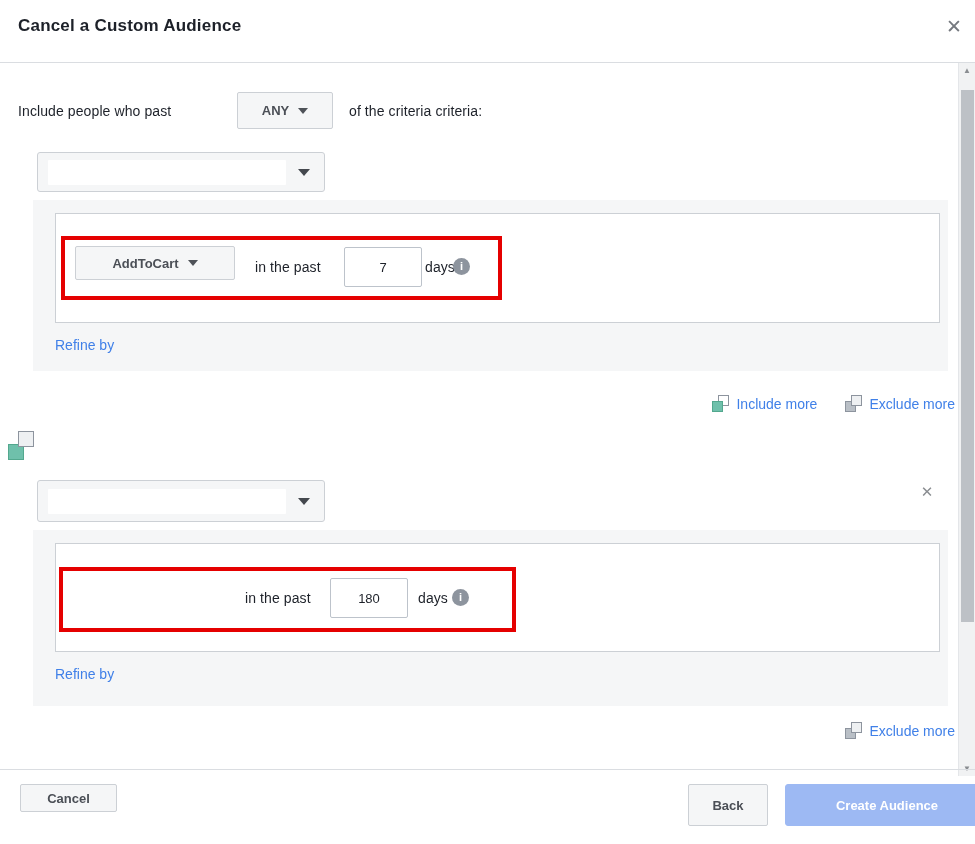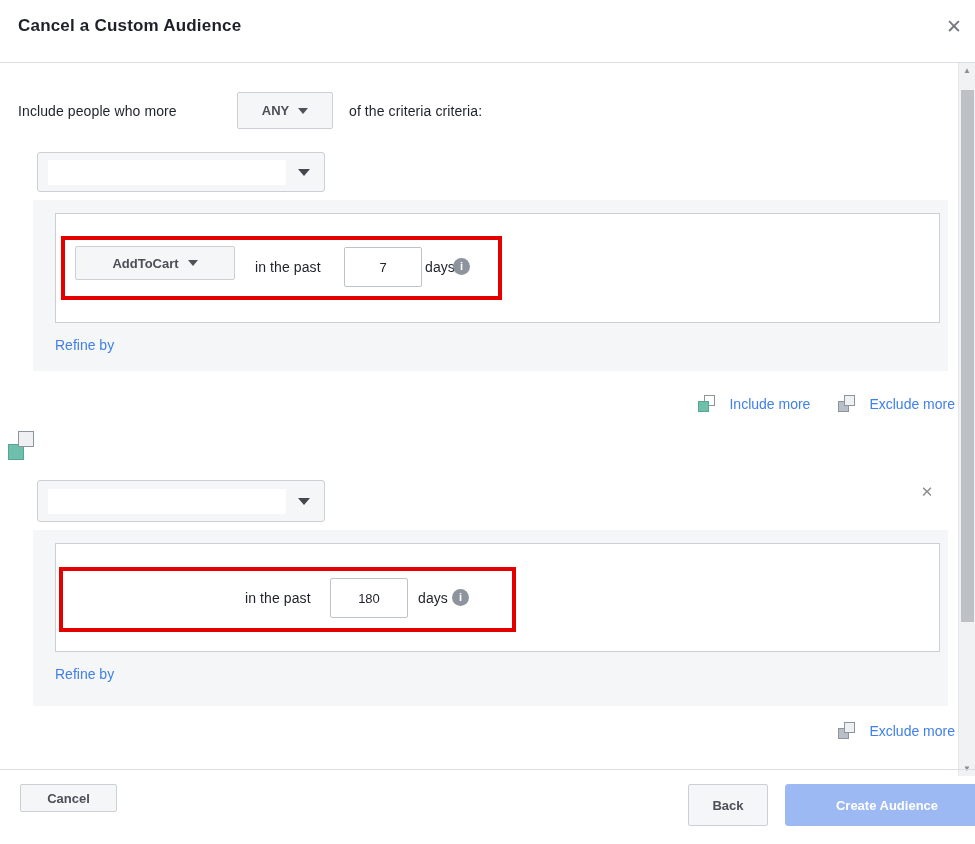--- a/index.html
+++ b/index.html
@@ -62,21 +62,21 @@
   .annotation1 { left:61px; top:236px; width:441px; height:64px; }
   .annotation2 { left:59px; top:567px; width:457px; height:65px; }
 
   .refine1 { left:55px; top:337px; }
   .refine2 { left:55px; top:666px; }
 
   
   .more-row { position:absolute; right:20px; display:flex; align-items:center; gap:28px; }
   .more-row1 { top:395px; }
   .more-row2 { top:722px; }
-  .more-item { display:flex; align-items:center; gap:14px; font-size:14px; color:#4080e8; cursor:pointer; }
+  .more-item { display:flex; align-items:center; gap:7px; font-size:14px; color:#4080e8; cursor:pointer; }
 
   .sq-icon { position:relative; width:17px; height:17px; display:inline-block; }
   .sq-icon .sq { position:absolute; width:11px; height:11px; border:1px solid #8d949e; background:#fff; }
   .sq-icon.inc .back  { right:0; top:0; }
   .sq-icon.inc .front { left:0; bottom:0; background:#6fc0ab; border-color:#53a88e; }
   .sq-icon.exc .back  { left:0; bottom:0; background:#b9bfc6; }
   .sq-icon.exc .front { right:0; top:0; background:#eef0f2; }
   .sq-icon.exh { width:26px; height:29px; }
   .sq-icon.exh .sq { width:16px; height:16px; }
   .sq-icon.exh .back  { left:0; bottom:0; background:#6fc0ab; border-color:#53a88e; }
@@ -104,21 +104,21 @@
 </style>
 </head>
 <body>
 
 <div class="modal">
 
   <div class="modal-title">Cancel a Custom Audience</div>
   <div class="modal-close">✕</div>
   <div class="top-divider"></div>
 
-  <div class="body-text" style="left:18px; top:92px;">Include people who more</div>
+  <div class="body-text" style="left:18px; top:92px;">Include people who past</div>
   <div class="btn any-btn">
     <span>ANY</span>
     <span class="caret"></span>
   </div>
   <div class="body-text" style="left:349px; top:92px;">of the criteria criteria:</div>
 
   <div class="combo combo1">
     <span class="field"></span>
     <span class="caret big"></span>
   </div>

